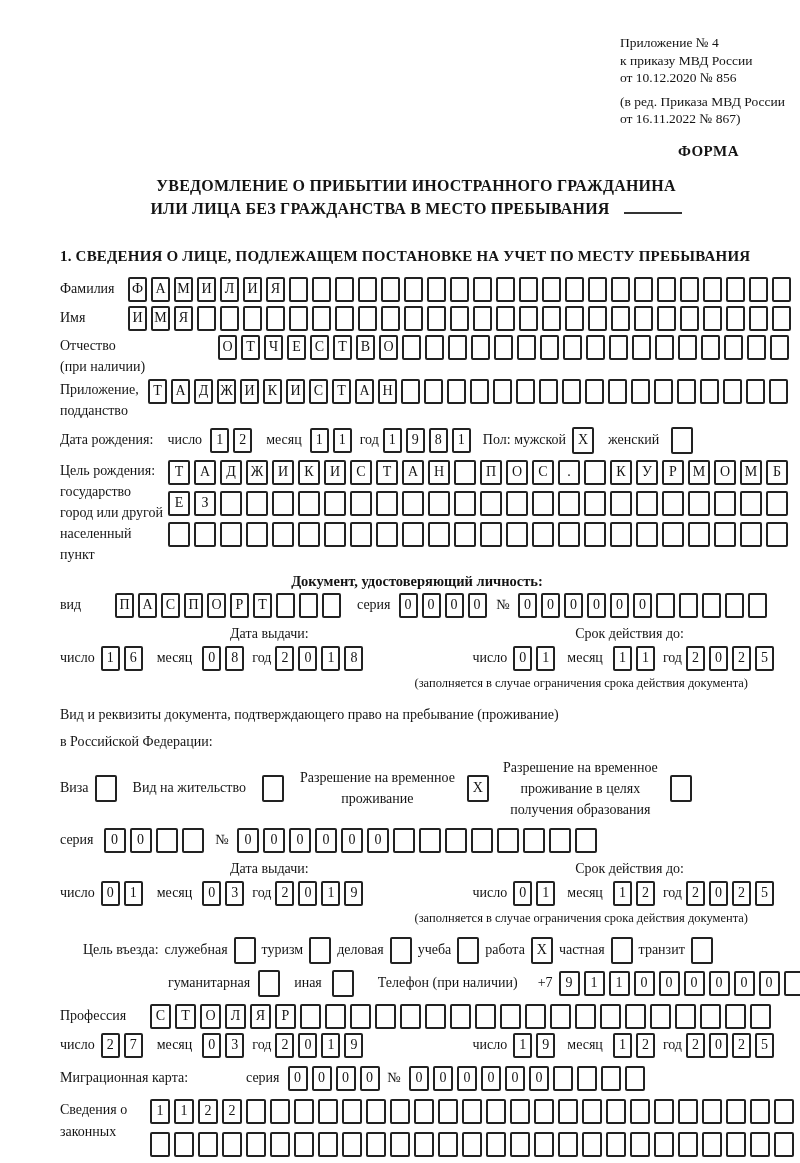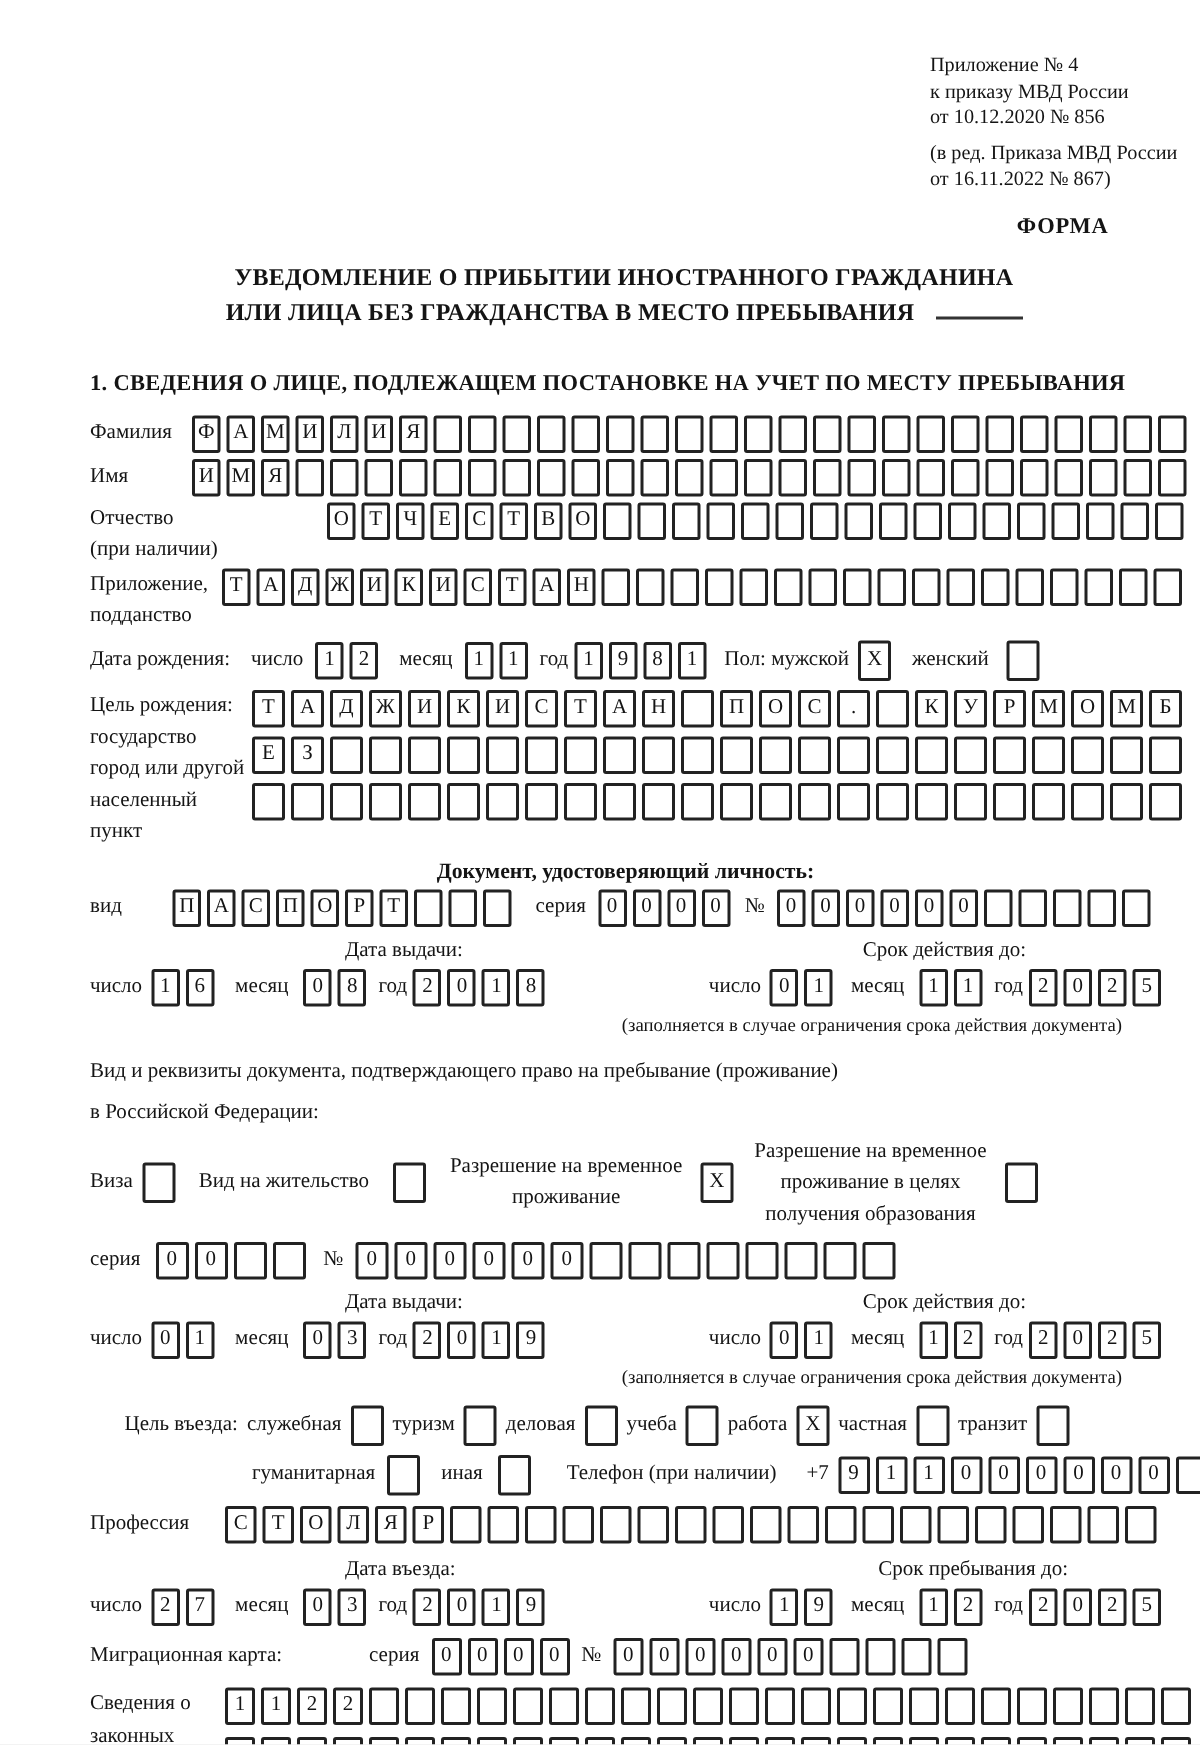--- a/index.html
+++ b/index.html
@@ -605,24 +605,20 @@
         <span class="cell"></span>
         <span class="cell"></span>
         <span class="cell"></span>
         <span class="cell"></span>
         <span class="cell"></span>
         <span class="cell"></span>
         <span class="cell"></span>
       </span>
   </div>
 
-  <div class="hdrrow" style="margin-top:10px">
-    <span class="hdr1">Дата въезда:</span>
-    <span class="hdr2b">Срок пребывания до:</span>
-  </div>
 
   <div class="daterow">
     <div class="dgroup">
       <span class="lbl">число</span>
       <span class="cells ml6">
           <span class="cell">2</span>
           <span class="cell">7</span>
         </span>
       <span class="lbl ml14">месяц</span>
       <span class="cells ml10">

